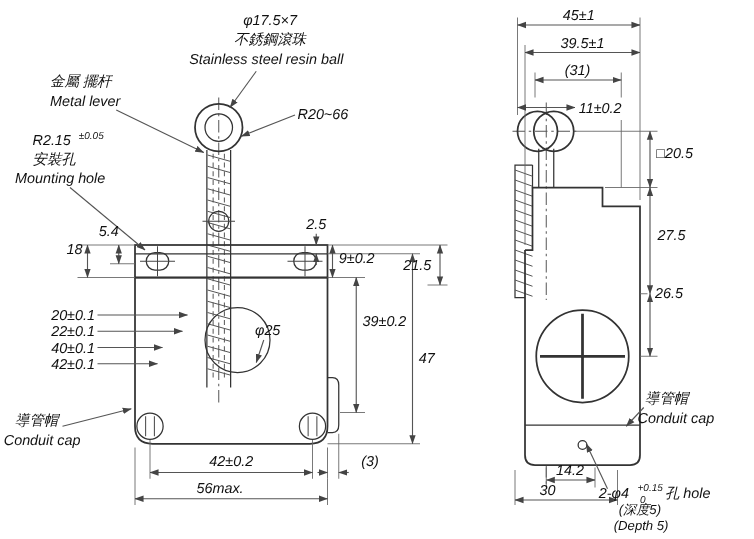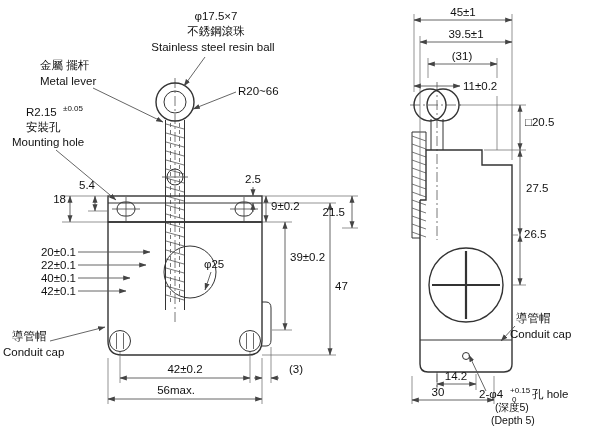--- a/index.html
+++ b/index.html
@@ -1,17 +1,17 @@
 <!DOCTYPE html>
 <html><head>
 <meta charset="utf-8">
 <title>Diagram</title>
 <style>
   html,body{margin:0;padding:0;background:#ffffff;}
-  #canvas{position:relative;width:603px;height:431px;background:#ffffff;overflow:hidden;}
+  #canvas{position:relative;width:603px;height:431px;background:#ffffff;overflow:hidden;font-style:italic;}
   svg{display:block;}
   svg text{font-family:"Liberation Sans","DejaVu Sans",sans-serif;font-size:11.5px;fill:#111111;}
   svg text.small{font-size:8px;}
   svg text.mid{font-size:10.5px;}
   .obj{stroke:#333333;stroke-width:1.4;fill:none;}
   .obj2{stroke:#333333;stroke-width:1;fill:none;}
   .thin{stroke:#444444;stroke-width:0.8;fill:none;}
   .hatch{stroke:#555555;stroke-width:0.8;fill:none;}
   .ext{stroke:#666666;stroke-width:0.7;fill:none;}
   .dim{stroke:#555555;stroke-width:0.9;fill:none;}

